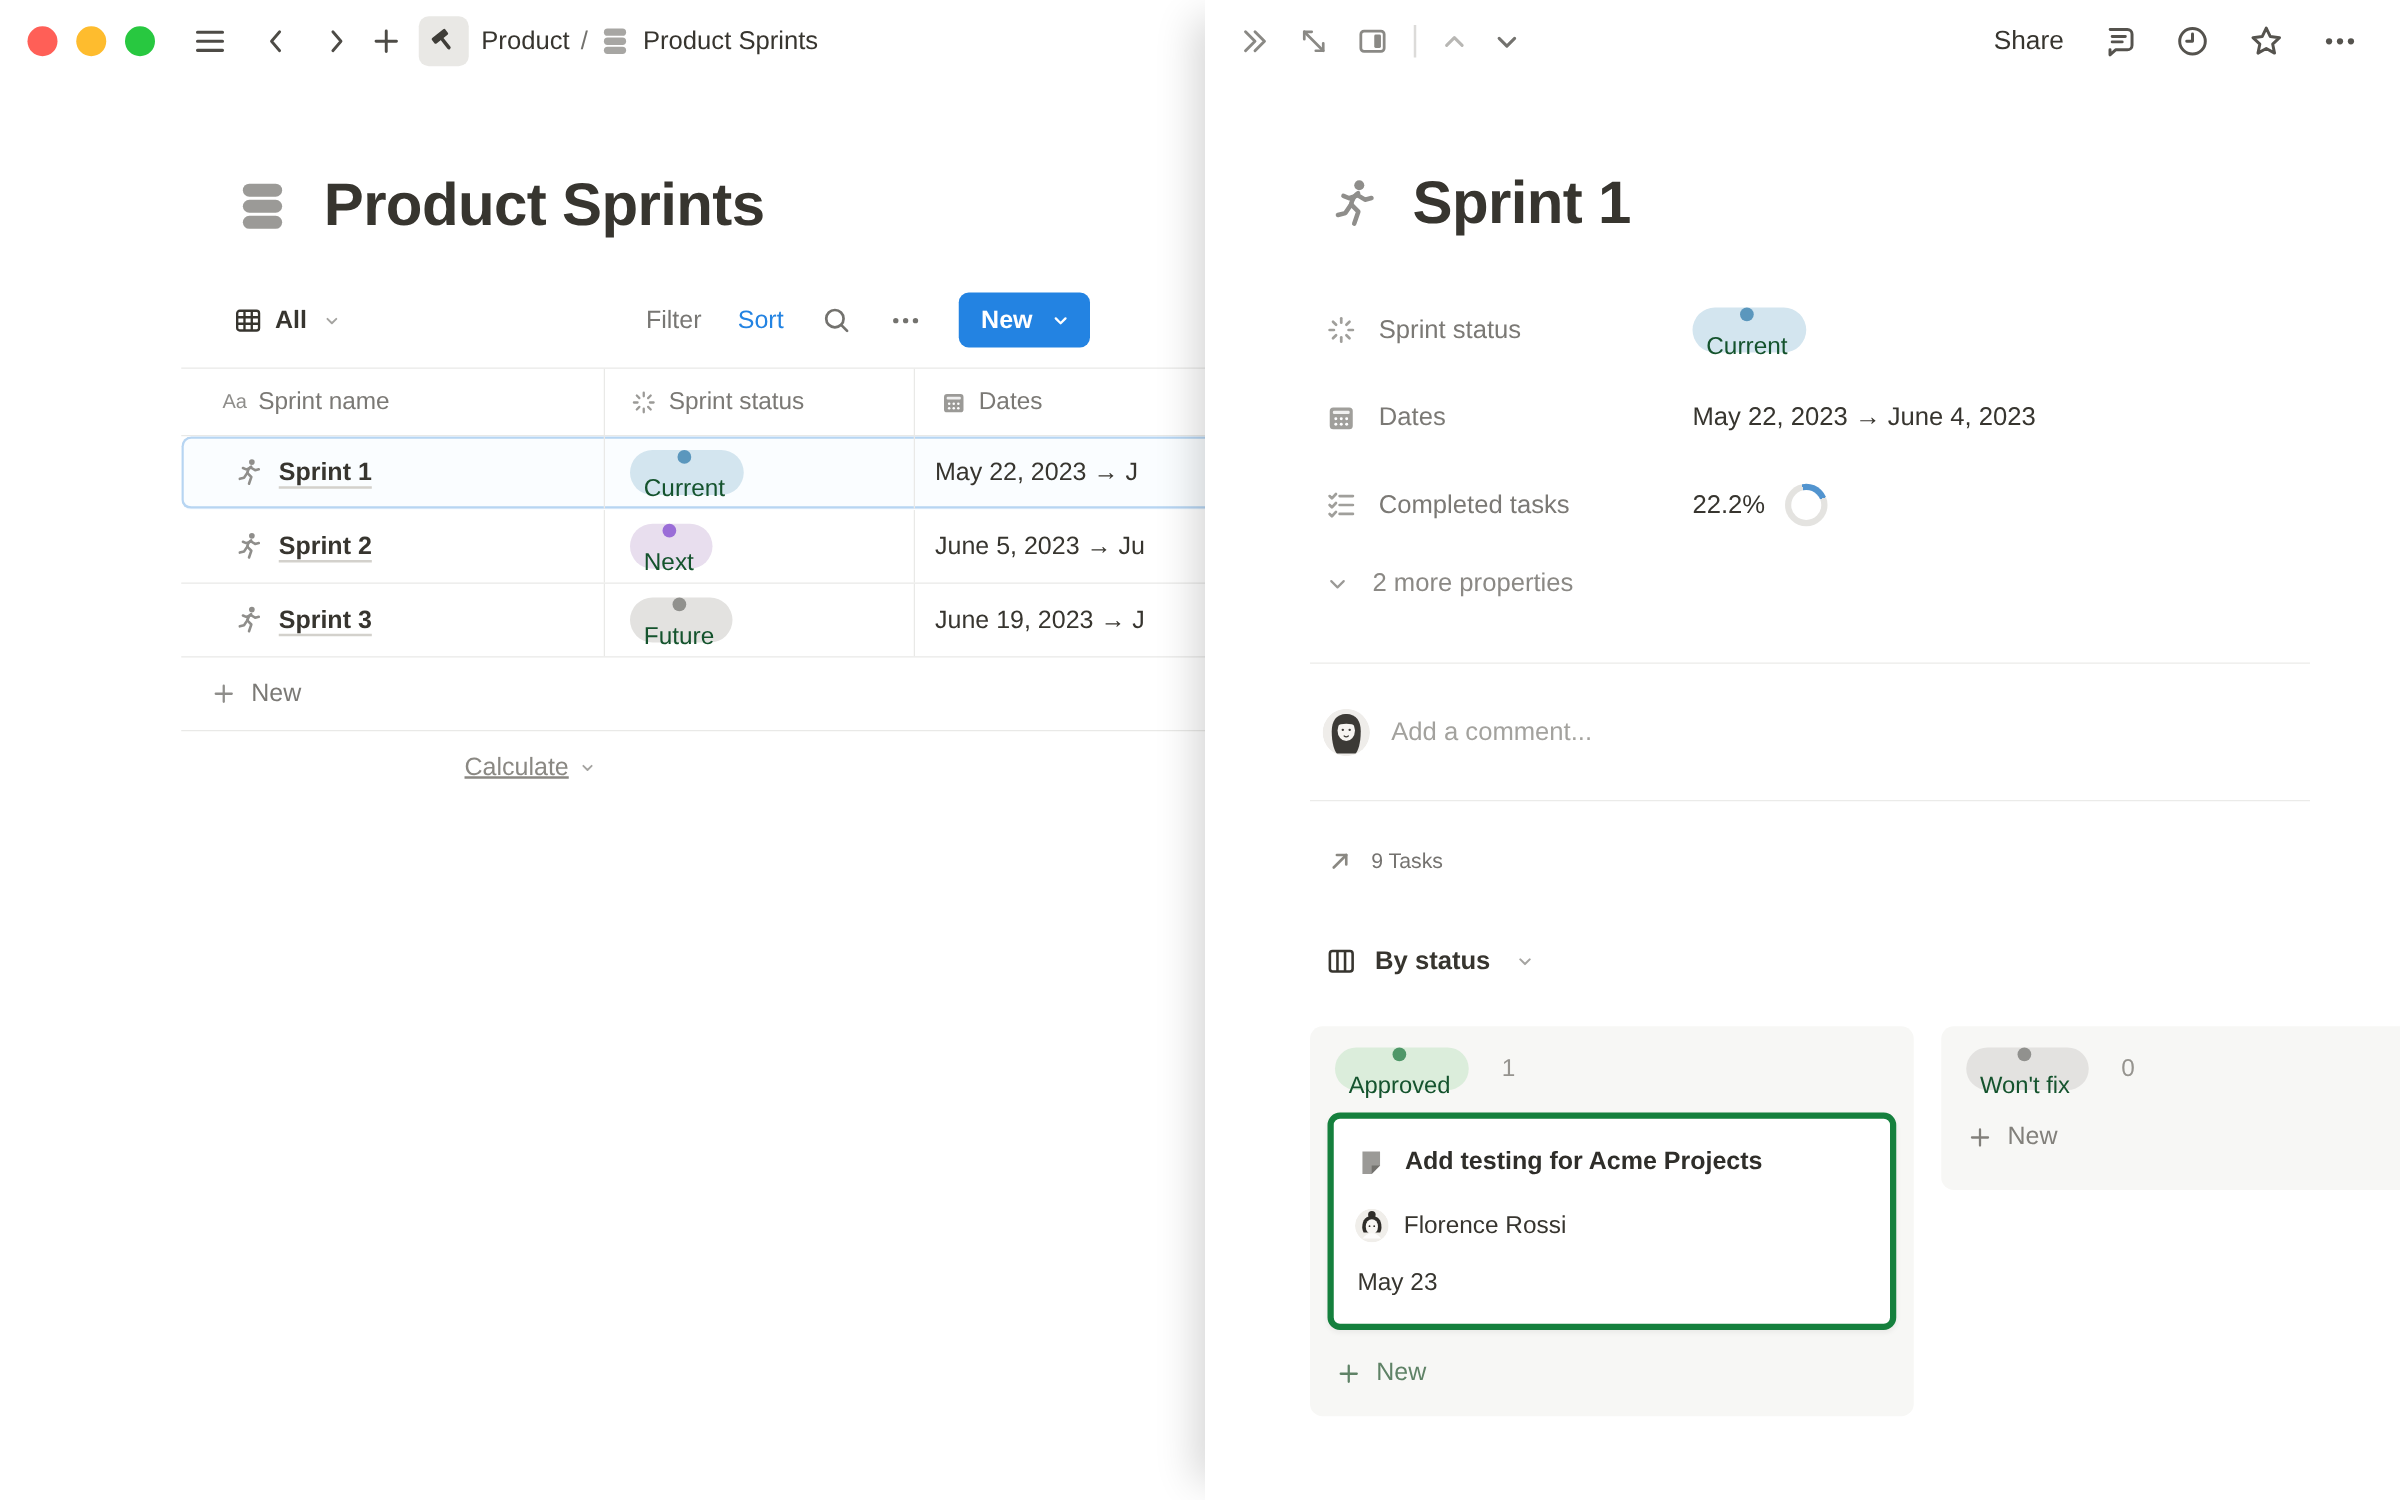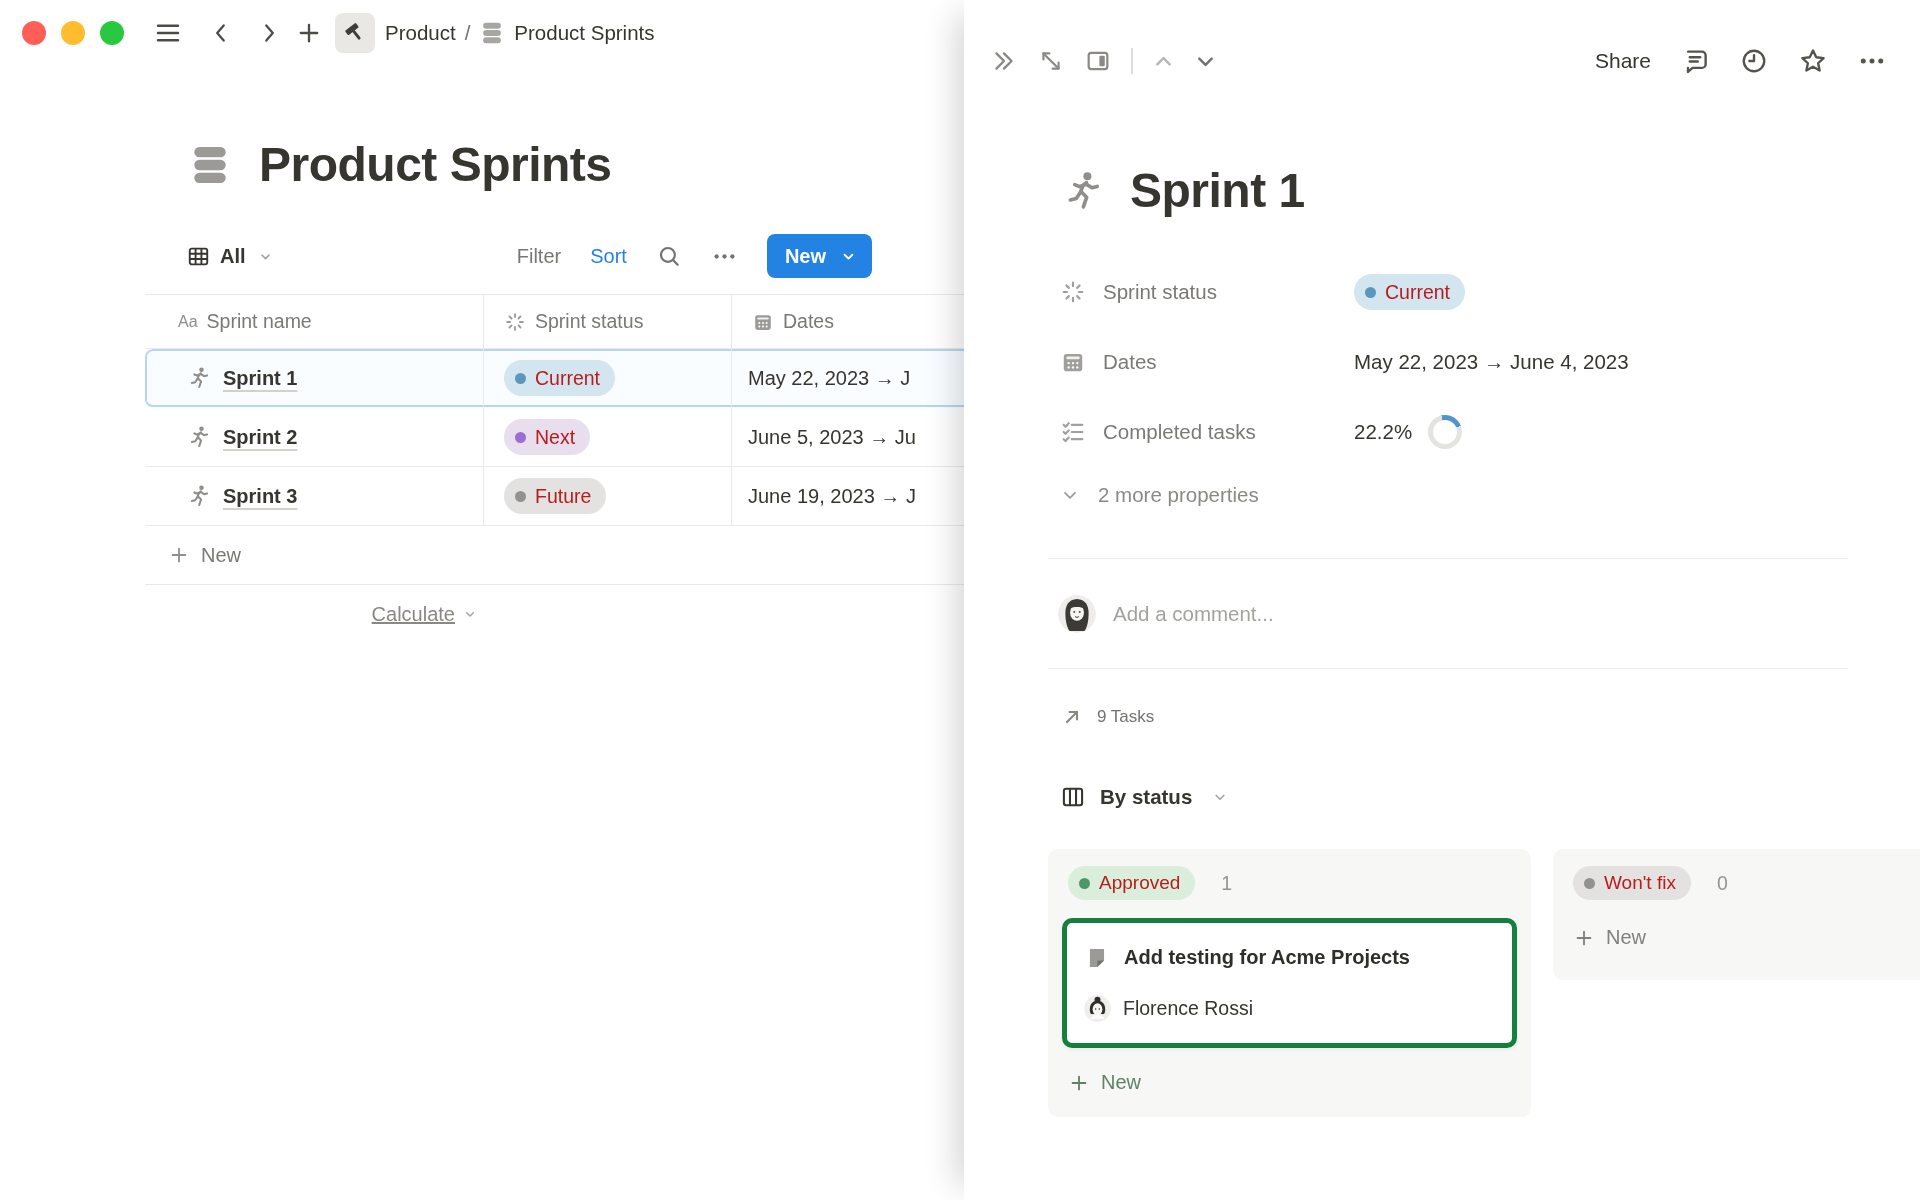--- a/index.html
+++ b/index.html
@@ -50,33 +50,33 @@
   .t-head .c2, .t-head .c3 { padding-left:20px; gap:9px; }
   .t-head .glyph { font-size:16px; font-weight:500; color:#8f8e8b; }
   .t-head .h-ic { color:#9b9a97; flex:none; }
   .d-row { height:59px; }
   .d-row .c1 { padding-left:41px; gap:11px; }
   .d-row .c2 { padding-left:20px; }
   .d-row .c3 { padding-left:16px; color:#37352f; }
   .row-ic { color:#8f8e8b; flex:none; }
   .row-name { font-weight:700; color:#37352f; text-decoration:underline; text-decoration-color:#d3d1cc; text-decoration-thickness:1.5px; text-underline-offset:5px; }
   .d-row.selected { border-radius:8px; background:#fafdff; box-shadow:inset 0 0 0 2px var(--selected_row_border); border-bottom-color:transparent; }
-  .pill { display:inline-flex; align-items:center; gap:9px; height:36px; padding:0 15px 0 11px; border-radius:18px; font-size:19.5px; color:#b91c1c; }
+  .pill { display:inline-flex; align-items:center; gap:9px; height:36px; padding:0 15px 0 11px; border-radius:18px; font-size:19.5px; color:#14532d;flex-direction:column; }
   .pill .dot { width:11px; height:11px; border-radius:50%; flex:none; }
   .pill.blue { background:var(--pill_blue_bg); } .pill.blue .dot { background:var(--pill_blue_dot); }
   .pill.purple { background:var(--pill_purple_bg); } .pill.purple .dot { background:var(--pill_purple_dot); }
   .pill.gray { background:var(--pill_gray_bg); } .pill.gray .dot { background:var(--pill_gray_dot); }
   .pill.green { background:var(--pill_green_bg); } .pill.green .dot { background:var(--pill_green_dot); }
   .t-newrow { height:59px; display:flex; align-items:center; gap:11px; padding-left:23px; color:#7b7975; border-bottom:1px solid #e9e9e7; }
   .t-calc { height:58px; width:339px; display:flex; align-items:center; justify-content:flex-end; gap:7px; padding-right:6px; color:#8a8883;text-decoration:underline; }
   .t-calc .chev { color:#a5a4a1; }
 
   
   .right-pane { position:absolute; left:964px; top:0; width:956px; height:1200px; background:#fff; box-shadow:-22px 0 30px -14px rgba(0,0,0,0.16); }
-  .rp-toolbar { height:66px; display:flex; align-items:center; padding:0 33px 0 26px;margin-top:28px; }
+  .rp-toolbar { height:66px; display:flex; align-items:center; padding:0 33px 0 26px; }
   .rp-ic { color:#8a8985; flex:none; }
   .rp-vdiv { width:1.5px; height:26px; background:#dcdbd9; margin:0 17px 0 19px; }
   .rp-up { color:#b8b7b4; }
   .rp-down { color:#73726e; margin-left:15px; }
   .rp-spacer { flex:1; }
   .rp-share { font-size:21px; color:#37352f; }
   .rp-right-ic { color:#55534e; margin-left:29px; flex:none; }
 
   .rp-content { position:relative; margin:0 72px 0 84px; }
   .rp-title { margin-top:70px; display:flex; align-items:center; gap:24px; padding-left:12px; }
@@ -578,20 +578,21 @@
                     <circle cx="13" cy="4.6" r="2.9" fill="#2f2d29"></circle>
                     <path d="M5.6 14.2c0-6 3-8.7 7.4-8.7s7.4 2.7 7.4 8.7c0 1.5-.4 3-1 4H6.6c-.6-1-1-2.5-1-4z" fill="#2f2d29"></path>
                     <ellipse cx="13" cy="13.8" rx="4.7" ry="5.8" fill="#f8f6f3"></ellipse>
                     <circle cx="11.2" cy="13.4" r=".7" fill="#2f2d29"></circle>
                     <circle cx="14.8" cy="13.4" r=".7" fill="#2f2d29"></circle>
                     <path d="M5.8 23c2-3 4.8-4.2 7.2-4.2s5.2 1.2 7.2 4.2z" fill="#fdfcfb"></path>
                   </svg>
               </span>
               <span class="t">Florence Rossi</span>
             </div>
+            <div class="card-date">May 23</div>
           </div>
           <div class="bcol-new greenish">
             <svg width="22" height="22" viewBox="0 0 24 24" fill="none" stroke="currentColor" stroke-width="2" stroke-linecap="round">
                 <path d="M12 5v14M5 12h14"></path>
               </svg>
             <span>New</span>
           </div>
         </div>
 
         <div class="bcol short">

